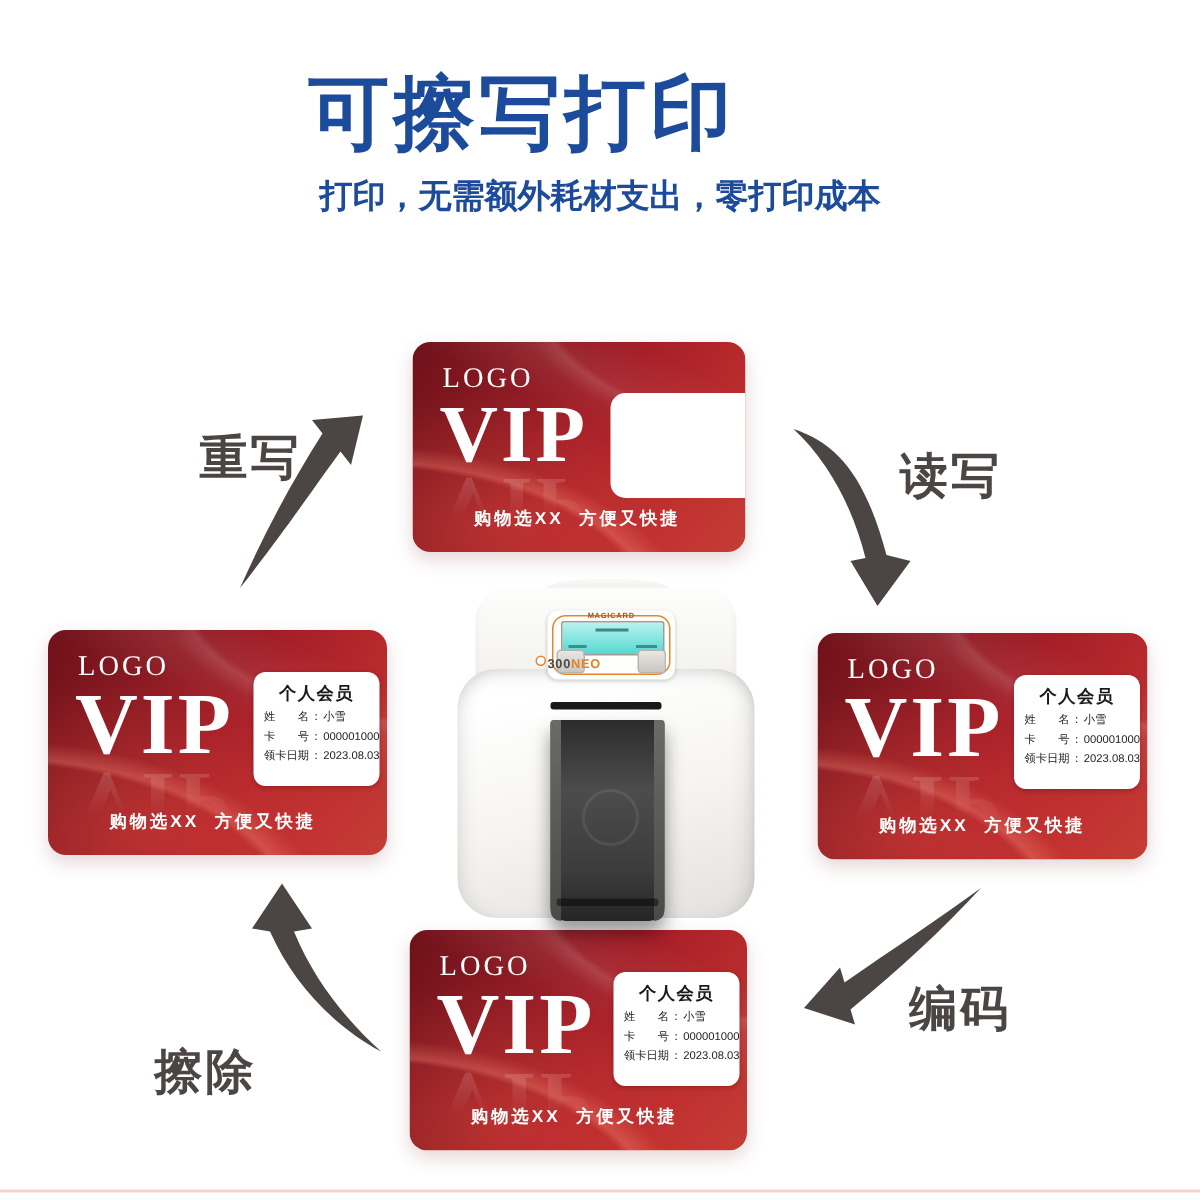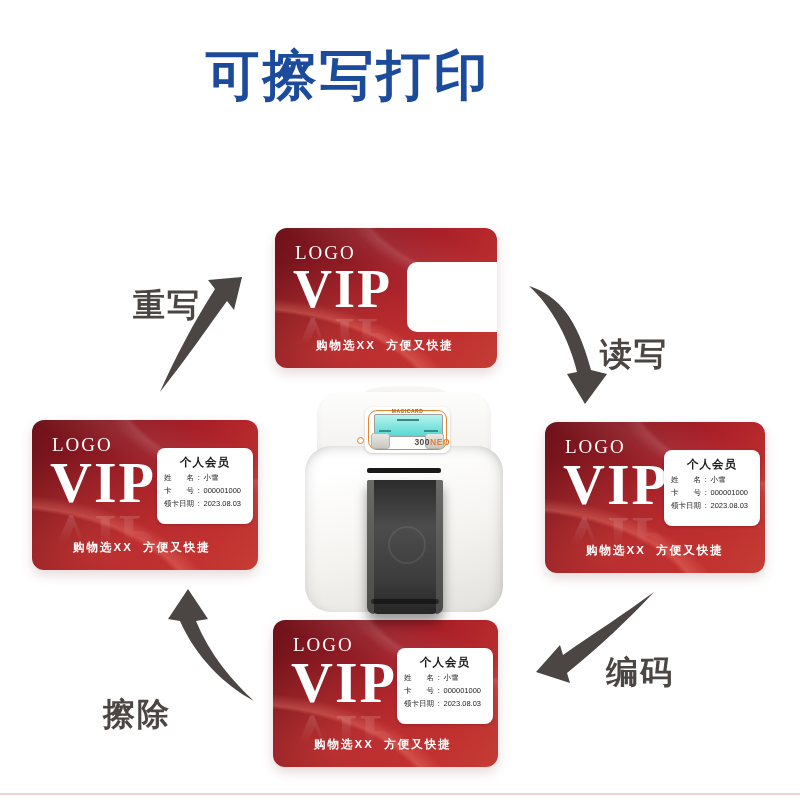--- a/index.html
+++ b/index.html
@@ -51,21 +51,21 @@
   }
   .card-tagline{
     position:absolute;left:20px;bottom:15px;color:#ffffff;
     font-size:11.5px;font-weight:bold;letter-spacing:2px;white-space:pre;padding-left:21px;
   }
   .blank-panel{
     position:absolute;right:0;top:34px;width:90px;height:70px;background:#ffffff;
     border-radius:10px 0 0 10px;
   }
   .member-panel{
-    position:absolute;right:5px;top:28px;width:96px;height:76px;background:#ffffff;
+    position:absolute;right:5px;top:28px;width:84px;height:76px;background:#ffffff;
     border-radius:8px;box-shadow:0 1px 3px rgba(60,0,0,0.25);
   }
   .mp-title{
     margin-top:7px;text-align:center;font-size:11.5px;font-weight:bold;color:#1a1a1a;
     letter-spacing:1px;
   }
   .mp-row{margin:3px 16px 0 7px;font-size:7.5px;color:#222;white-space:nowrap;}
   .mp-label{display:inline-block;width:30px;text-align:justify;text-align-last:justify;}
   .mp-sep{margin:0 1px;}
   
@@ -73,21 +73,21 @@
   .c-left{left:32px;top:420px;width:226px;height:150px;}
   .c-right{left:545px;top:422px;width:220px;height:151px;}
   .c-bottom{left:273px;top:620px;width:225px;height:147px;}
   .c-top .vip-text{font-size:54px;line-height:54px;}
   .c-top .vip-tag{left:116px;top:50px;}
   
   .cycle-label{
     position:absolute;font-size:32px;font-weight:bold;color:#4b4643;letter-spacing:2px;z-index:2;
   }
   .lbl-rewrite{left:133px;top:284px;}
-  .lbl-readwrite{left:600px;top:333px;}
+  .lbl-readwrite{left:600px;top:296px;}
   .lbl-encode{left:606px;top:651px;}
   .lbl-erase{left:103px;top:654px;margin-top:39px;}
   .arrow-svg{position:absolute;z-index:2;}
   .arr-rewrite{left:152px;top:258px;}
   .arr-readwrite{left:525px;top:282px;}
   .arr-encode{left:528px;top:588px;}
   .arr-erase{left:148px;top:585px;}
   
   .printer{position:absolute;left:303px;top:386px;width:202px;height:234px;z-index:3;}
   .printer-bump{
@@ -121,21 +121,21 @@
   }
   .lcd-line1{position:absolute;left:22px;top:4px;width:22px;height:2px;background:rgba(20,90,95,0.7);}
   .lcd-line2{position:absolute;left:4px;bottom:4px;width:12px;height:2px;background:rgba(20,90,95,0.6);}
   .lcd-line3{position:absolute;right:4px;bottom:4px;width:14px;height:2px;background:rgba(20,90,95,0.6);}
   .ctrl-btn{
     position:absolute;bottom:4px;width:17px;height:14px;border-radius:3px;
     background:linear-gradient(#e9e7e3,#c9c7c2);border:1px solid #b7b5b0;
   }
   .btn-left{left:6px;} .btn-right{right:6px;}
   .model-text{
-    position:absolute;left:0;right:0;bottom:6px;text-align:right;
+    position:absolute;left:0;right:0;bottom:6px;text-align:left;
     font-size:8.5px;font-weight:bold;letter-spacing:0.5px;
   }
   .model-num{color:#4c4a47;} .model-suf{color:#e0812c;}
   .power-dot{
     position:absolute;left:-8px;bottom:9px;width:5px;height:5px;border-radius:50%;
     border:1.5px solid #e2862e;background:#fff;
   }
   .card-slot{
     position:absolute;left:64px;top:82px;width:74px;height:5px;background:#191919;border-radius:2px;
     box-shadow:0 1px 1px rgba(255,255,255,0.7);
@@ -161,20 +161,21 @@
     background:rgba(0,0,0,0.45);border-radius:2px;
   }
   
   .footer-line{position:absolute;left:0;top:793px;width:800px;height:2px;background:#f2d3cf;}
 </style>
 </head>
 <body>
 
 <div class="page-title">可擦写打印</div>
 <div class="page-subtitle">
+  <div>打印，无需额外耗材支出，零打印成本</div>
 </div>
 
 <div class="vip-card c-top">
   <div class="card-sheen"></div>
   <div class="card-logo">LOGO</div>
   <div class="vip-block">
     <div class="vip-text">VIP</div>
     <span class="vip-tag">储值卡</span>
     <div class="vip-text vip-reflect">VIP</div>
   </div>

